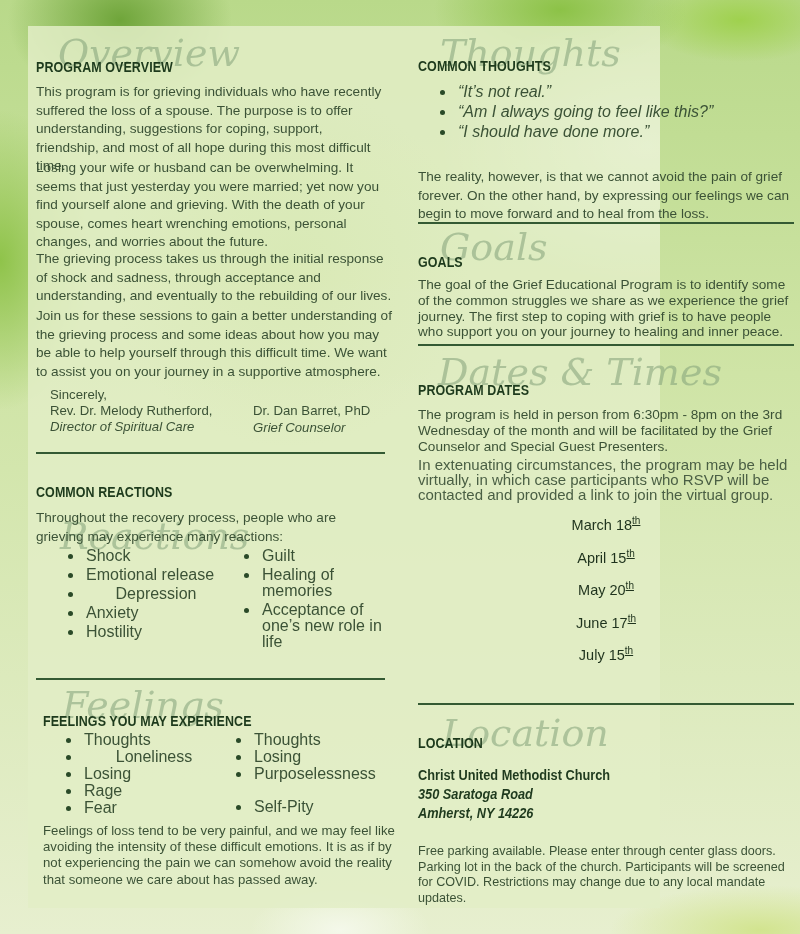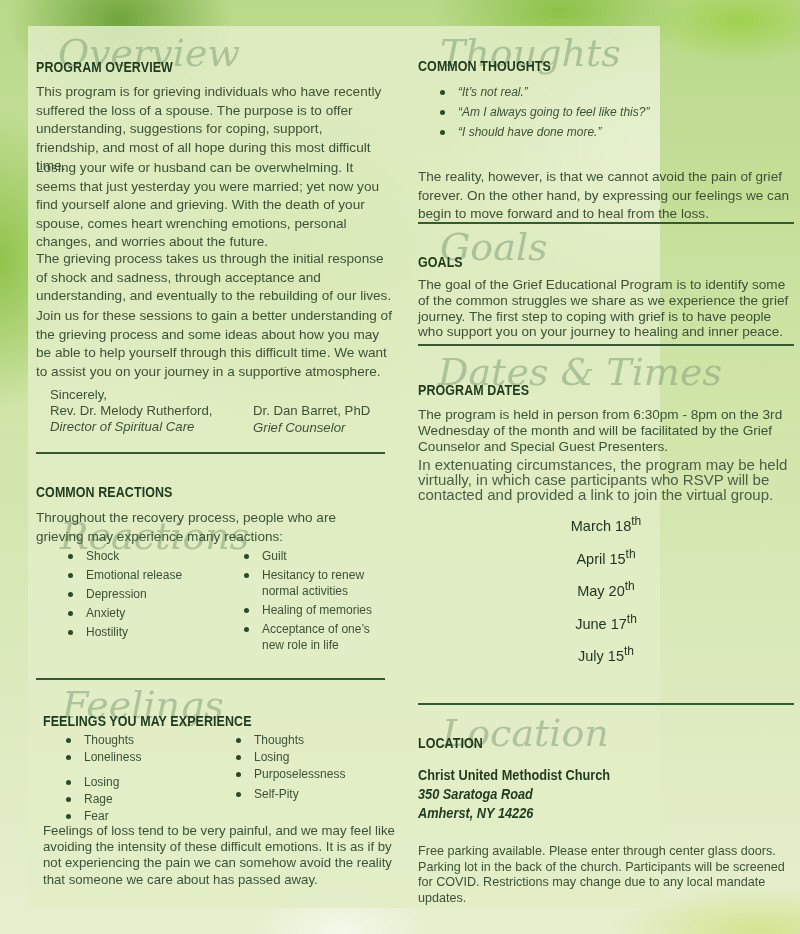--- a/index.html
+++ b/index.html
@@ -38,34 +38,34 @@
     }
     .para {
       position: absolute; color: #3b5236; font-size: 13.6px; line-height: 18.5px; margin: 0;
     }
     .small {
       position: absolute; color: #4a5f44; font-size: 15px; line-height: 15px; margin: 0;
     }
     .rule { position: absolute; height: 2px; background: #345a33; }
 
     ul.bul { position: absolute; margin: 0; padding: 0; list-style: none; }
-    ul.bul li { position: relative; color: #3b5236; font-size: 12px; line-height: 16px; padding-left: 20px; }
+    ul.bul li { position: relative; color: #3b5236; font-size: 16px; line-height: 16px; padding-left: 20px; }
     ul.bul li::before {
       content: ""; position: absolute; left: 2px; top: 6px; width: 5px; height: 5px;
       border-radius: 50%; background: #2a4a28;
     }
     .italic { font-style: italic; }
 
     .sig { position: absolute; color: #3b5236; font-size: 13.2px; line-height: 16.5px; }
 
     .dates { position: absolute; left: 0; width: 376px; text-align: center; }
     .date-item {
       color: #1f331d; font-size: 14.5px; line-height: 16px; height: 32.5px;
     }
-    .date-item sup { font-size: 12px; vertical-align: 6px; }
+    .date-item sup { font-size: 10px; vertical-align: 6px; text-decoration: underline; }
 
     .loc-name { position: absolute; font-weight: bold; color: #1f3a1e; font-size: 14.5px; transform: scaleX(0.88); transform-origin: left center; white-space: nowrap; }
   </style>
 </head>
 <body>
 
 <div class="panel">
 
   <div class="col col-left">
 
@@ -83,46 +83,45 @@
     <div class="sig italic" style="left:217px; top:394px;">Grief Counselor</div>
 
     <div class="rule" style="left:0; top:426px; width:349px;"></div>
 
     <div class="script" style="left:24px; top:448px;margin-top:43px;">Reactions</div>
     <div class="heading" style="left:0; top:458px;">COMMON REACTIONS</div>
     <p class="para" style="left:0; top:483px; width:350px;">Throughout the recovery process, people who are grieving may experience many reactions:</p>
     <ul class="bul" style="left:30px; top:522px; width:160px;">
       <li style="margin-bottom:3px;">Shock</li>
       <li style="margin-bottom:3px;">Emotional release</li>
-      <li style="margin-bottom:3px;">Depression</li>
+      <li style="margin-bottom:3px;text-align:center;">Depression</li>
       <li style="margin-bottom:3px;">Anxiety</li>
       <li>Hostility</li>
     </ul>
     <ul class="bul" style="left:206px; top:522px; width:144px;">
       <li style="margin-bottom:3px;">Guilt</li>
-      <li style="margin-bottom:3px;">Hesitancy to renew normal activities</li>
       <li style="margin-bottom:3px;">Healing of memories</li>
       <li>Acceptance of one’s new role in life</li>
     </ul>
 
     <div class="rule" style="left:0; top:652px; width:349px;"></div>
 
     <div class="script" style="left:26px; top:660px;">Feelings</div>
     <div class="heading" style="left:7px; top:687px;">FEELINGS YOU MAY EXPERIENCE</div>
     <ul class="bul" style="left:28px; top:706px; width:160px;">
       <li style="margin-bottom:1px;">Thoughts</li>
-      <li style="margin-bottom:9px;">Loneliness</li>
+      <li style="margin-bottom:1px;text-align:center;">Loneliness</li>
       <li style="margin-bottom:1px;">Losing</li>
       <li style="margin-bottom:1px;">Rage</li>
       <li>Fear</li>
     </ul>
     <ul class="bul" style="left:198px; top:706px; width:160px;">
       <li style="margin-bottom:1px;">Thoughts</li>
       <li style="margin-bottom:1px;">Losing</li>
-      <li style="margin-bottom:4px;">Purposelessness</li>
+      <li style="margin-bottom:17px;">Purposelessness</li>
       <li>Self-Pity</li>
     </ul>
     <p class="para" style="left:7px; top:797px; width:354px; font-size:13.2px; line-height:16.2px;">Feelings of loss tend to be very painful, and we may feel like avoiding the intensity of these difficult emotions. It is as if by not experiencing the pain we can somehow avoid the reality that someone we care about has passed away.</p>
   </div>
 
   <div class="col col-right">
 
     <div class="script" style="left:22px; top:8px;">Thoughts</div>
     <div class="heading" style="left:0; top:32px;">COMMON THOUGHTS</div>
     <ul class="bul" style="left:20px; top:58px; width:340px;">

